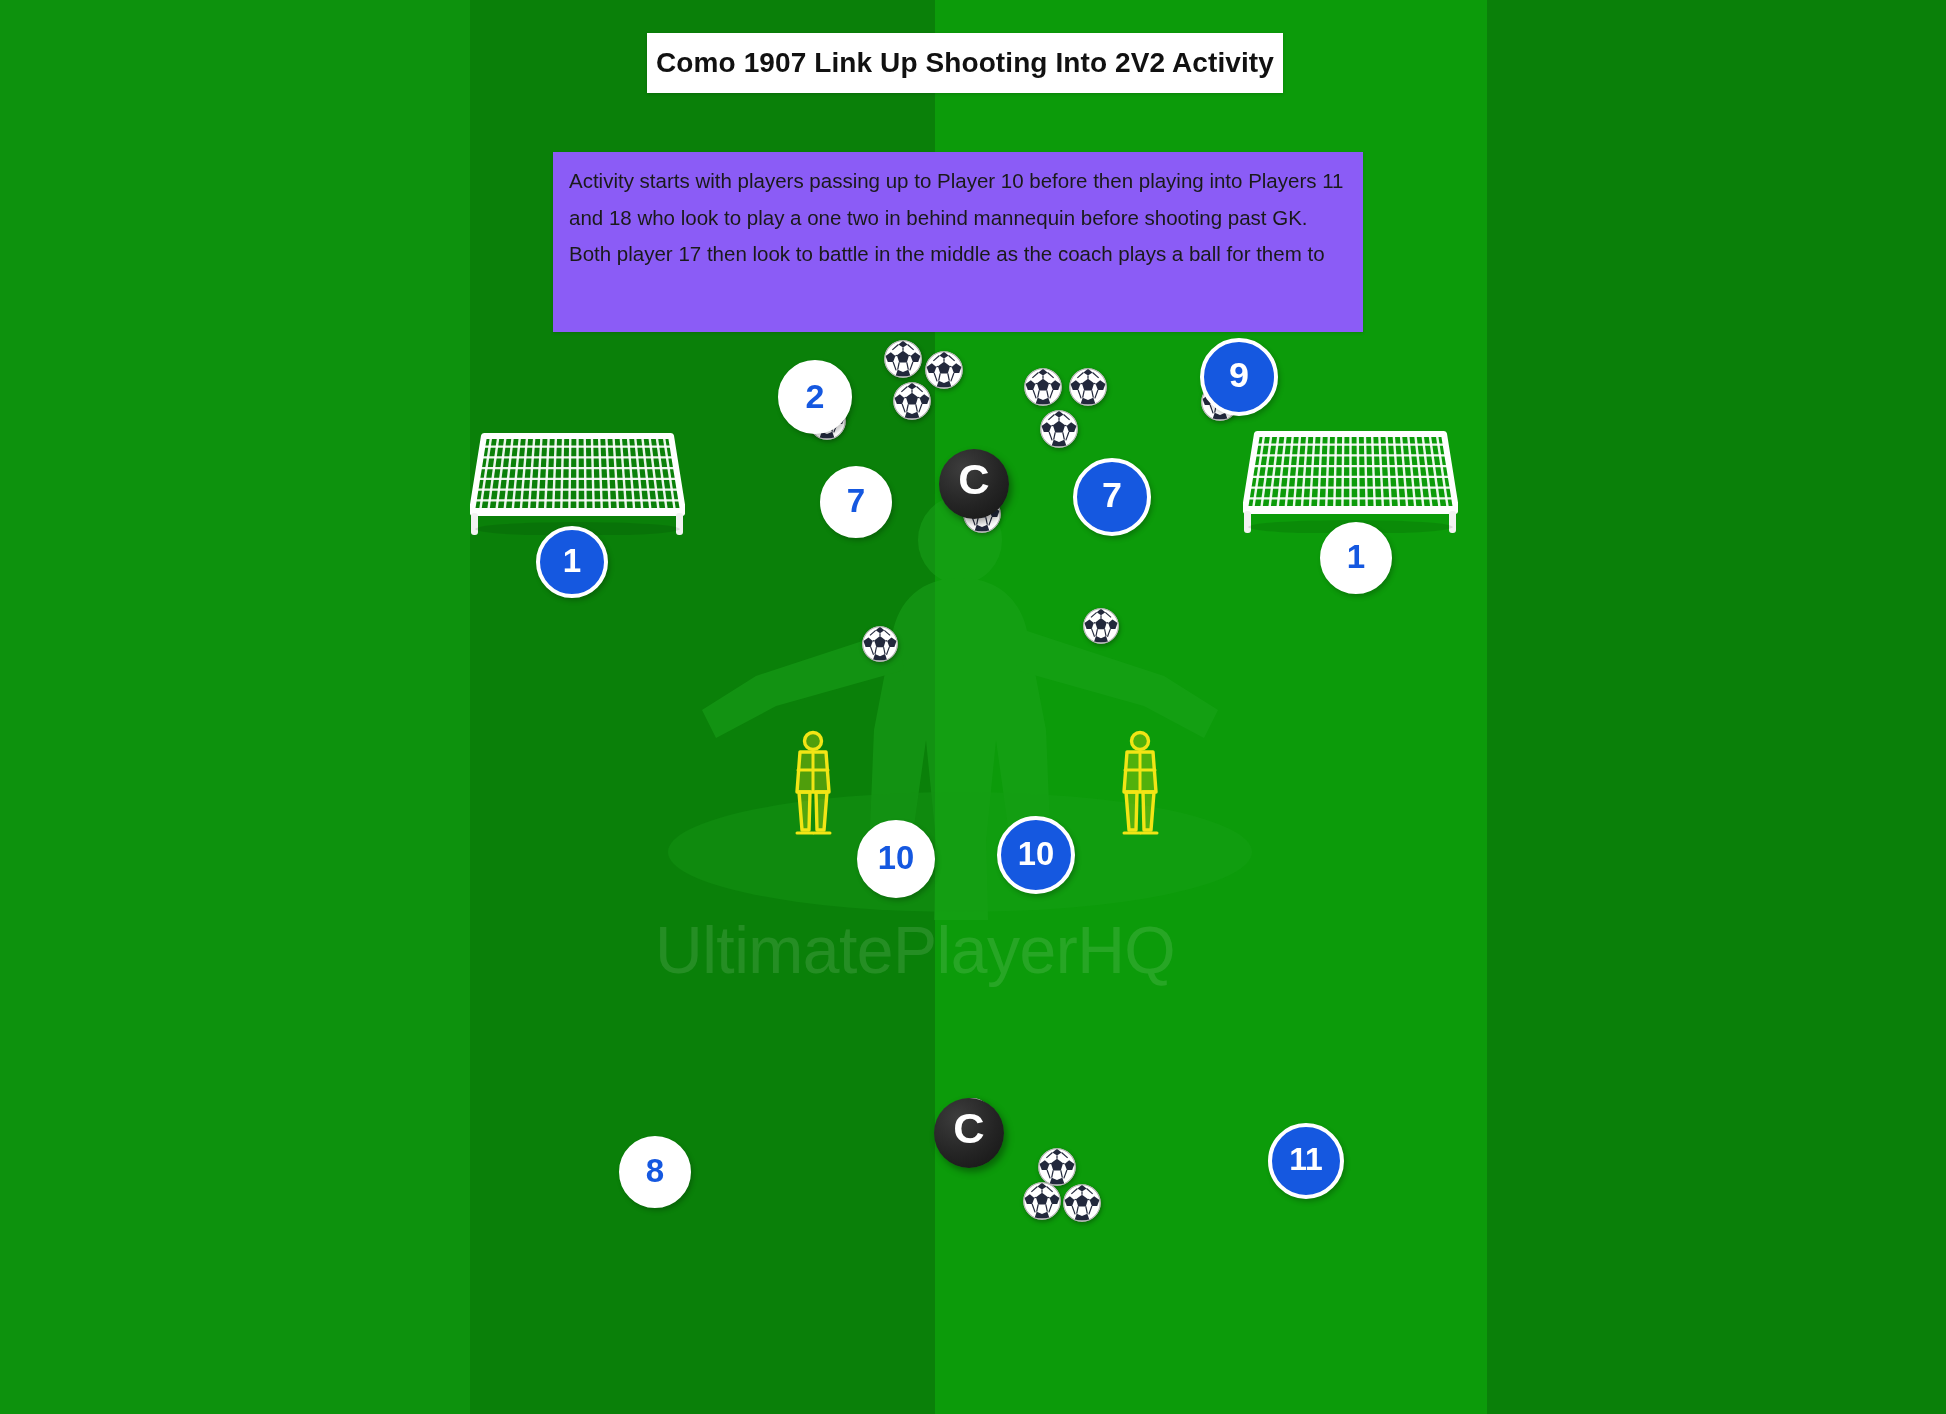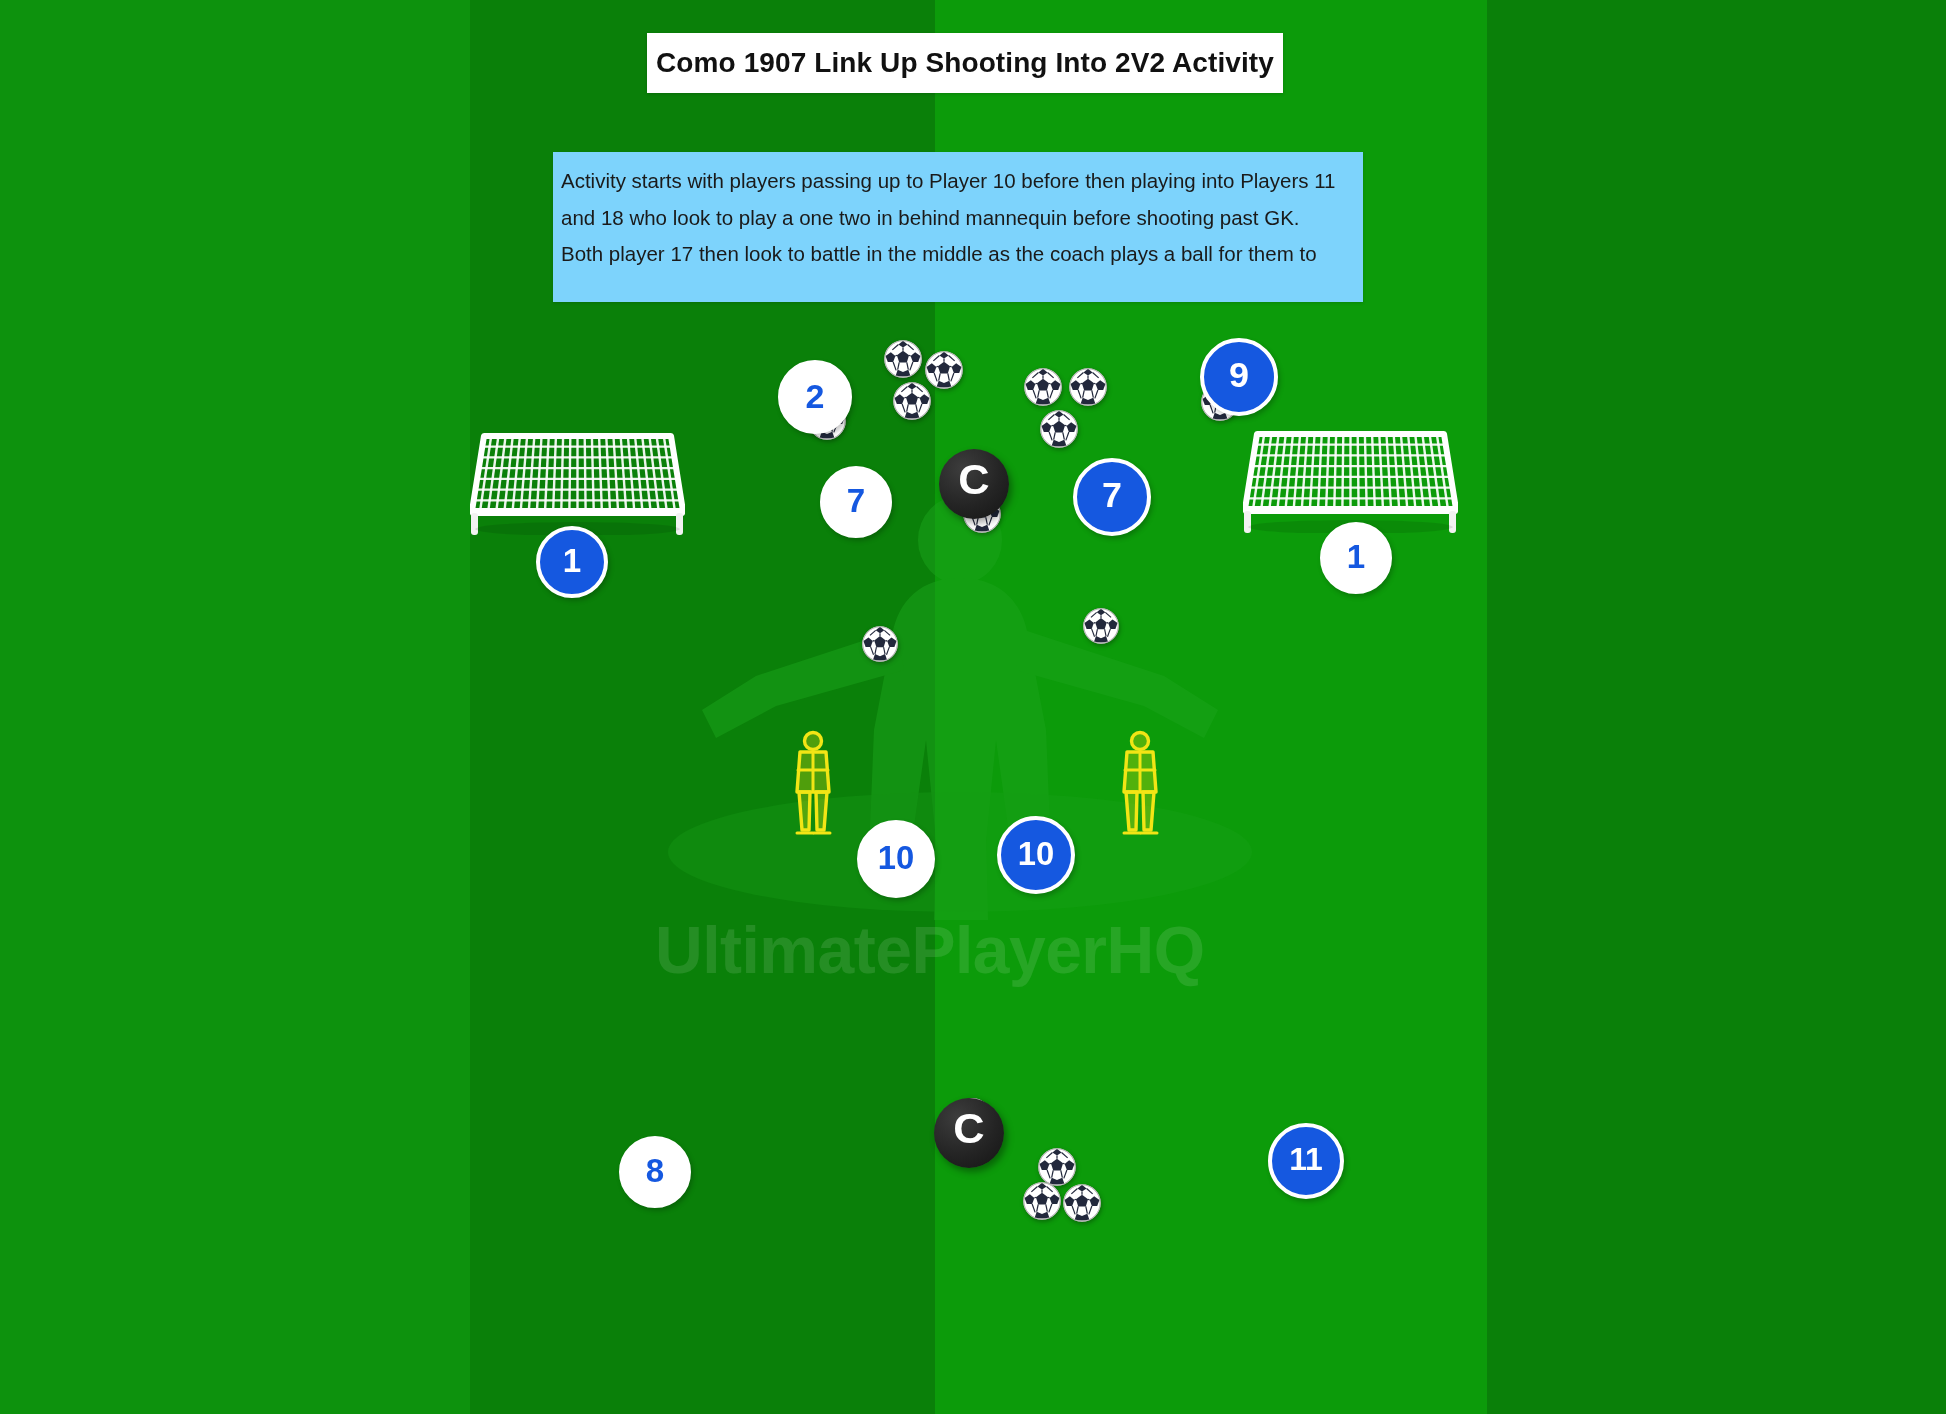--- a/index.html
+++ b/index.html
@@ -45,37 +45,37 @@
     box-shadow: 0 1px 3px rgba(0,0,0,.18);
   }
   #title-text {
     font-size: 28px; font-weight: bold; color: #111111;
     letter-spacing: .1px; white-space: nowrap;
   }
 
   #desc-box {
     position: absolute;
     left: 553px; top: 152px;
-    width: 810px; height: 150px;
-    background: #7dd3fc;
-    padding: 14px 16px 10px 8px;
+    width: 810px; height: 180px;
+    background: #8b5cf6;
+    padding: 14px 16px 10px 16px;
     box-sizing: border-box;
     box-shadow: 0 1px 3px rgba(0,0,0,.15);
   }
   #desc-box p {
     margin: 0 0 7px 0;
     font-size: 20.5px; line-height: 1.44; color: #1a1a1a;
     white-space: nowrap;
   }
 
   
   #watermark {
     position: absolute;
     left: 655px; top: 912px;
-    font-size: 66px; font-weight: bold;
+    font-size: 66px; font-weight: normal;
     color: rgba(255,255,255,.115);
     letter-spacing: -.5px; white-space: nowrap;
     pointer-events: none; user-select: none;
   }
 
   
   .goal { position: absolute; }
   .goal svg { display: block; }
 
   

